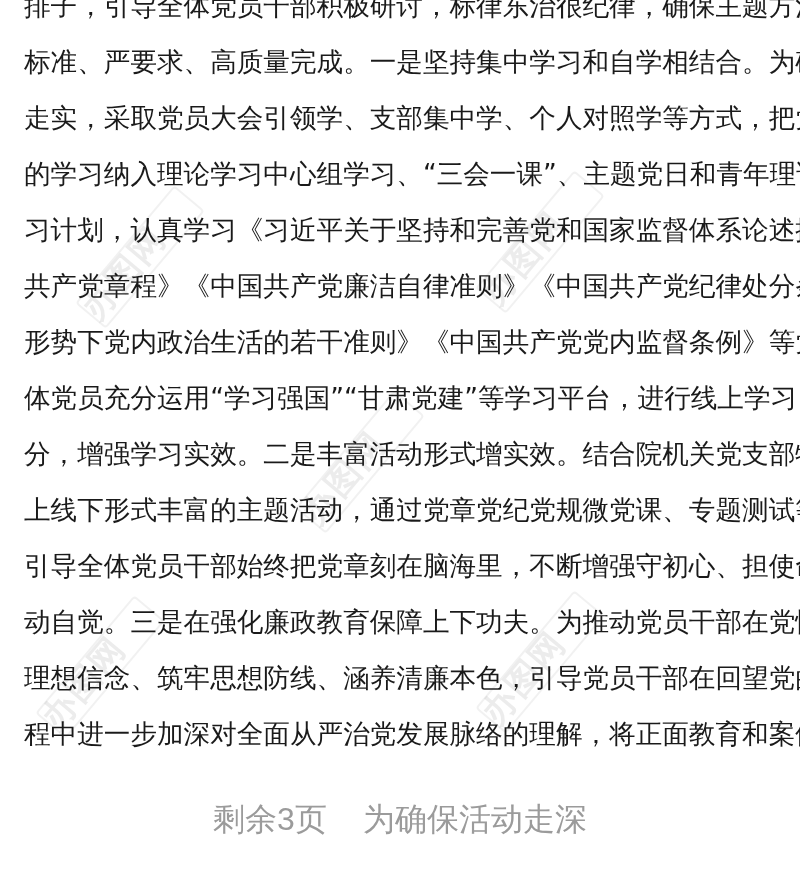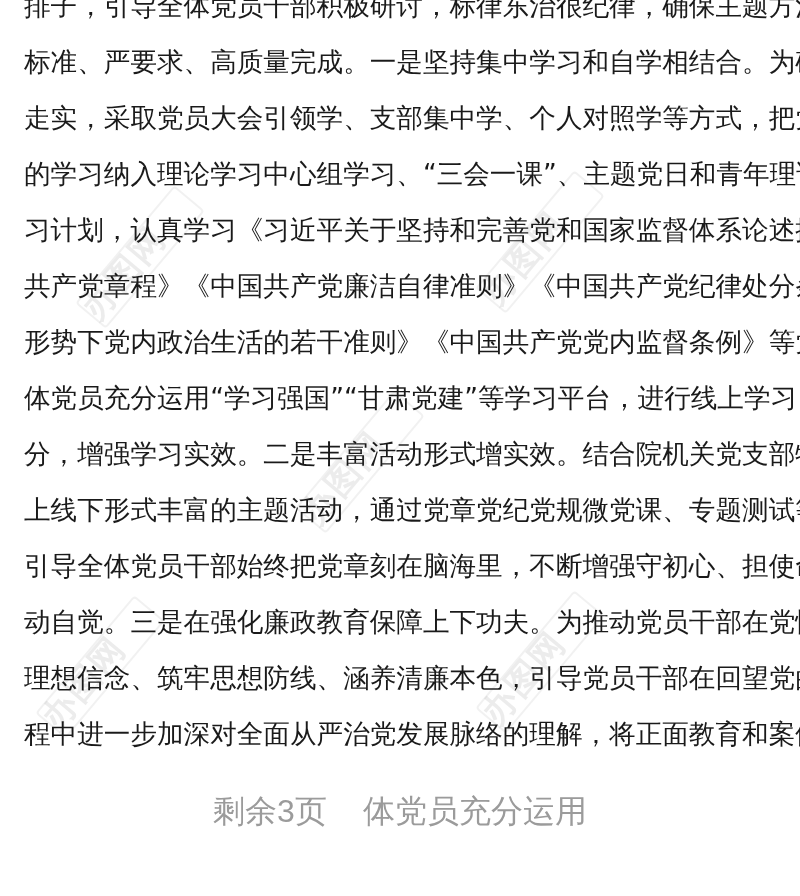--- a/index.html
+++ b/index.html
@@ -60,20 +60,21 @@
     pointer-events: none;
   }
   .remaining-bar {
     position: absolute;
     left: 0;
     top: 790px;
     width: 800px;
     height: 60px;
     display: flex;
     justify-content: center;
+    align-items: center;
     gap: 36px;
     font-size: 32px;
     color: #9b9b9b;
     font-family: "Liberation Sans", "DejaVu Sans", sans-serif;
   }
   .remaining-bar span { cursor: default; }
   .download-link { cursor: pointer; }
 </style>
 </head>
 <body>
@@ -107,16 +108,16 @@
     <span class="text-line">分，增强学习实效。二是丰富活动形式增实效。结合院机关党支部特色，开展线</span>
     <span class="text-line">上线下形式丰富的主题活动，通过党章党纪党规微党课、专题测试等方式，教育</span>
     <span class="text-line">引导全体党员干部始终把党章刻在脑海里，不断增强守初心、担使命的思想和行</span>
     <span class="text-line">动自觉。三是在强化廉政教育保障上下功夫。为推动党员干部在党性锤炼中坚定</span>
     <span class="text-line">理想信念、筑牢思想防线、涵养清廉本色，引导党员干部在回望党的纪律建设历</span>
     <span class="text-line">程中进一步加深对全面从严治党发展脉络的理解，将正面教育和案例警示教育相</span>
   </div>
 
   <div class="remaining-bar">
     <span>剩余3页</span>
-    <span class="download-link">体党员充分运用</span>
+    <span class="download-link">为确保活动走深</span>
   </div>
 
 </div>
 
 </body></html>

